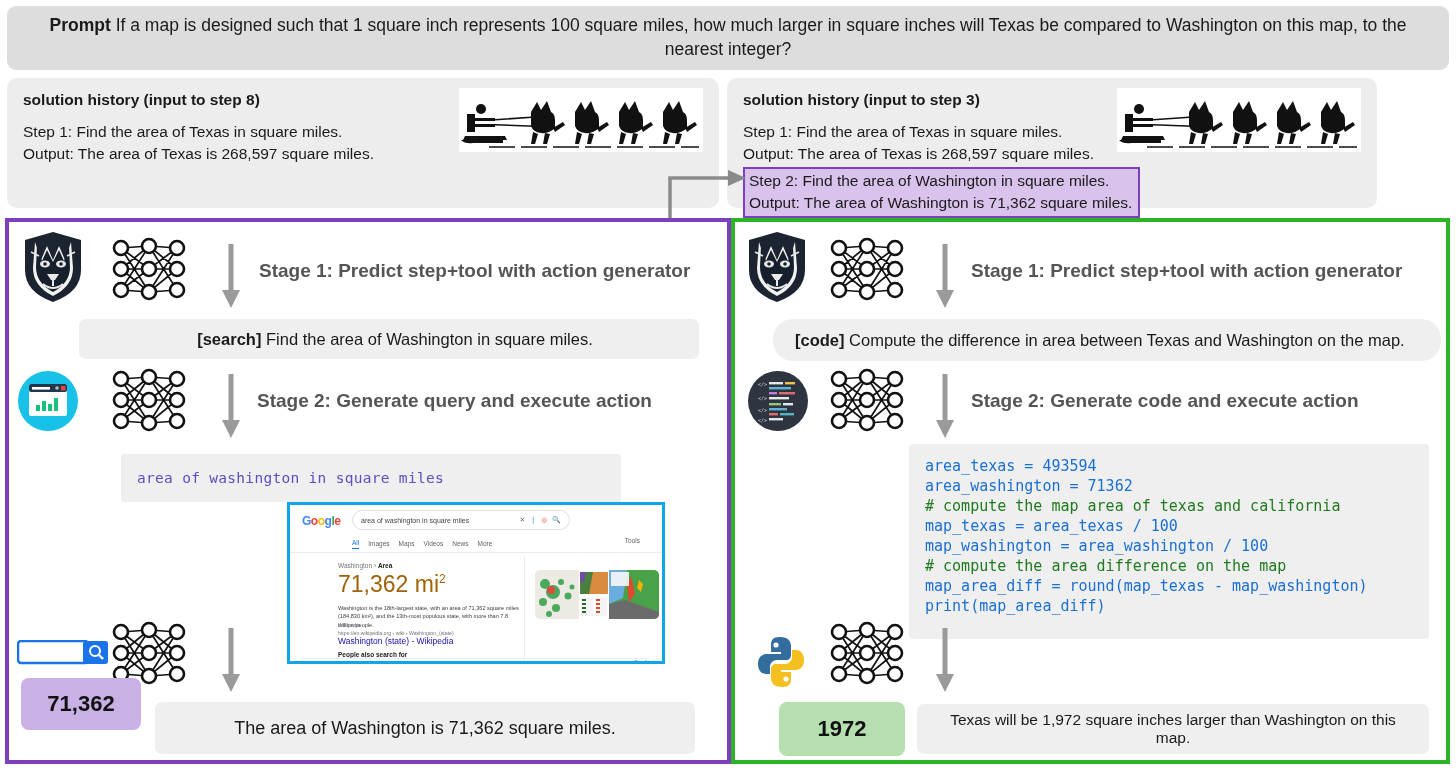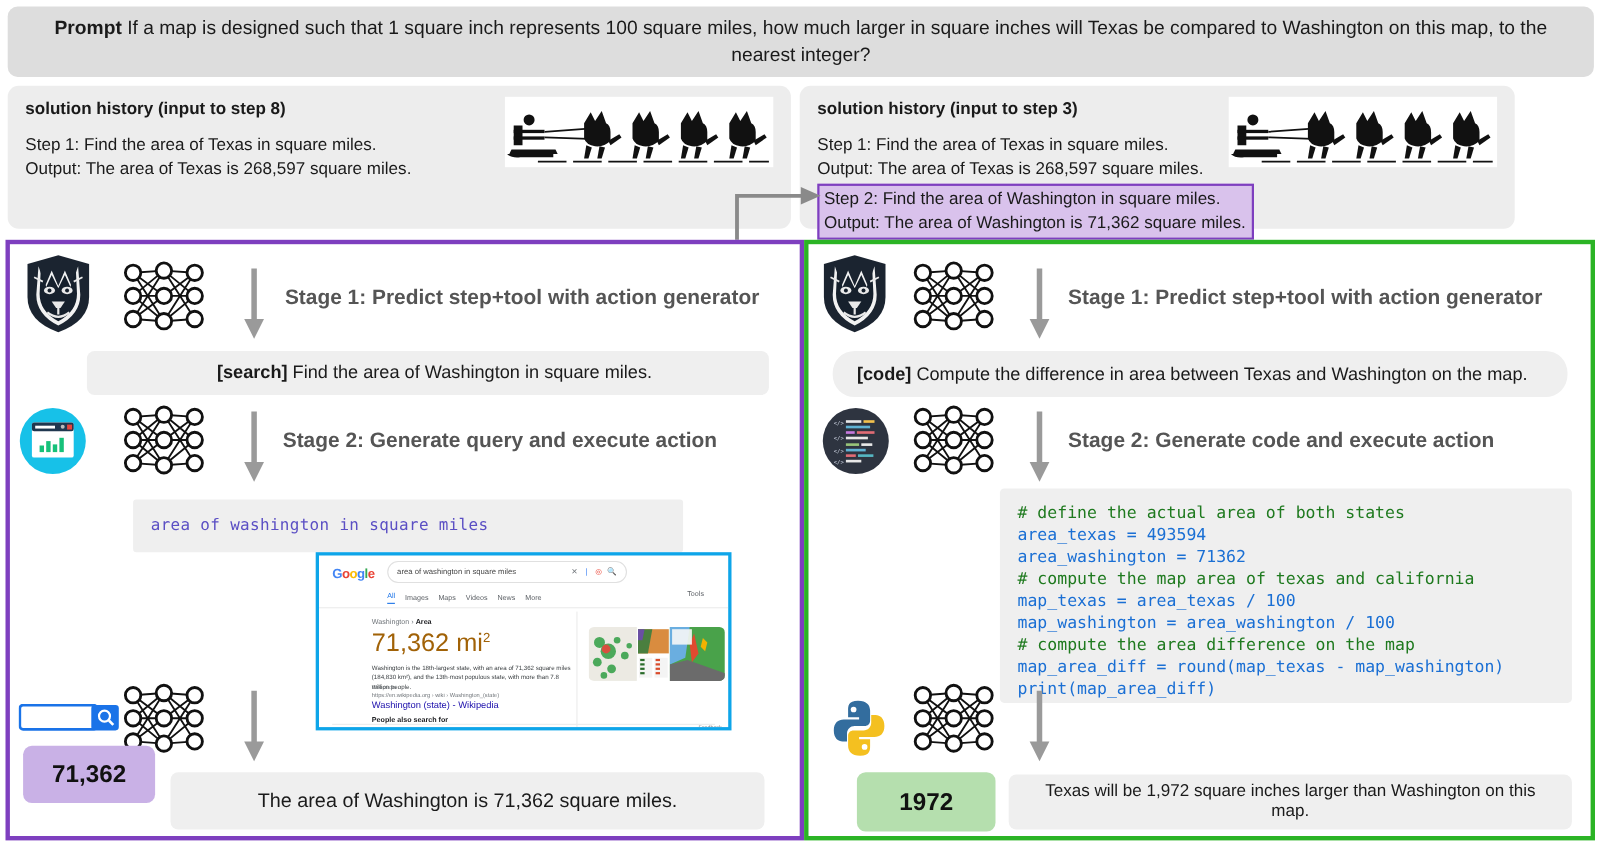--- a/index.html
+++ b/index.html
@@ -536,21 +536,21 @@
     </svg>
   </div>
   <div class="down-arrow" style="left:196px;top:20px;">
     <svg width="28" height="70" viewBox="0 0 28 70">
       <path d="M14 2 L14 50" stroke="#9a9a9a" stroke-width="5"></path>
       <path d="M5 48 L23 48 L14 66 Z" fill="#9a9a9a"></path>
     </svg>
   </div>
   <div class="stage-label" style="left:236px;top:38px;">Stage 1: Predict step+tool with action generator</div>
 
-  <div class="gray-box" style="position:absolute;left:22px;top:97px;width:668px;height:42px;padding-left:22px;border-radius:20px;">
+  <div class="gray-box" style="position:absolute;left:38px;top:97px;width:668px;height:42px;padding-left:22px;border-radius:20px;">
     <div class="action-text">
       <b>[code]</b>
       <span>Compute the difference in area between Texas and Washington on the map.</span>
     </div>
   </div>
 
   <div class="icon-slot" style="left:12px;top:148px;">
     <svg width="62" height="62" viewBox="0 0 62 62">
       <circle cx="31" cy="31" r="30" fill="#2e3440"></circle>
       <g font-family="DejaVu Sans Mono, monospace" font-size="5" fill="#cfd6e4">
@@ -598,21 +598,20 @@
   </div>
   <div class="down-arrow" style="left:196px;top:150px;">
     <svg width="28" height="70" viewBox="0 0 28 70">
       <path d="M14 2 L14 50" stroke="#9a9a9a" stroke-width="5"></path>
       <path d="M5 48 L23 48 L14 66 Z" fill="#9a9a9a"></path>
     </svg>
   </div>
   <div class="stage-label" style="left:236px;top:168px;">Stage 2: Generate code and execute action</div>
 
   <div class="code-box" style="left:174px;top:222px;width:520px;height:195px;">
-    <div class="code-line c-com"># define the actual area of both states</div>
     <div class="code-line c-code">area_texas = 493594</div>
     <div class="code-line c-code">area_washington = 71362</div>
     <div class="code-line c-com"># compute the map area of texas and california</div>
     <div class="code-line c-code">map_texas = area_texas / 100</div>
     <div class="code-line c-code">map_washington = area_washington / 100</div>
     <div class="code-line c-com"># compute the area difference on the map</div>
     <div class="code-line c-code">map_area_diff = round(map_texas - map_washington)</div>
     <div class="code-line c-code">print(map_area_diff)</div>
   </div>
 

